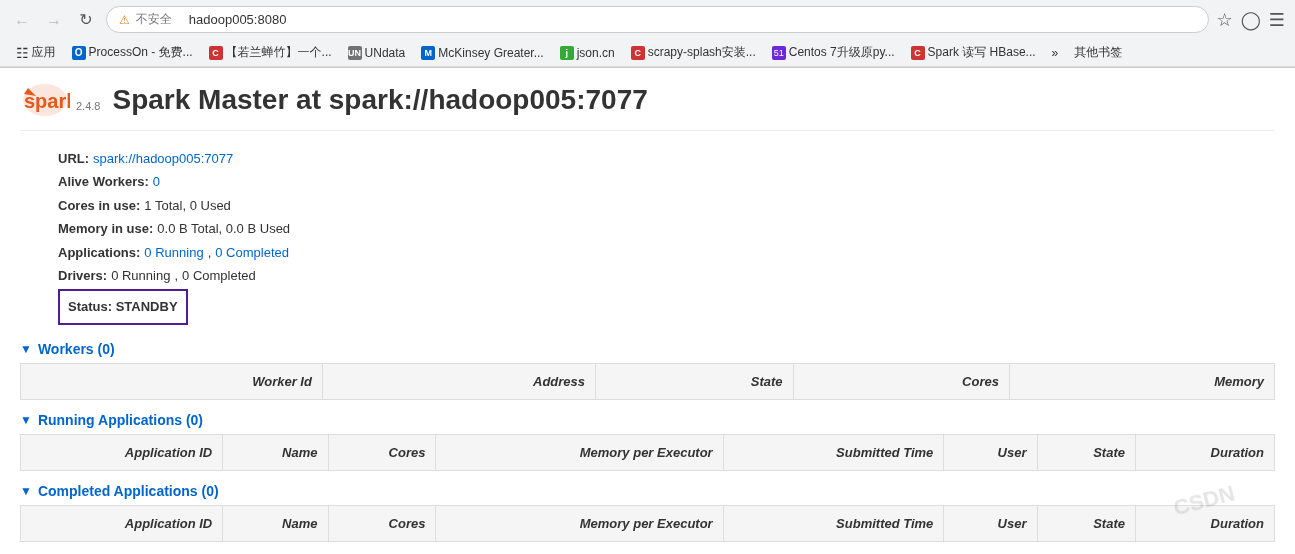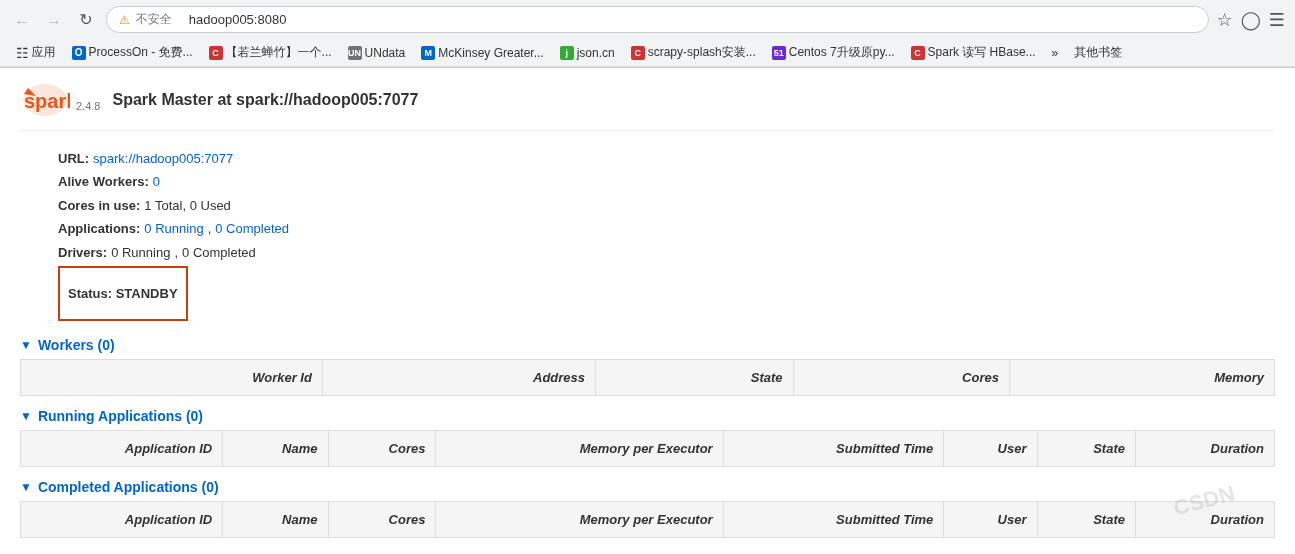--- a/index.html
+++ b/index.html
@@ -22,31 +22,31 @@
     .bookmark-item { display: flex; align-items: center; gap: 3px; padding: 2px 6px; border-radius: 3px; cursor: pointer; white-space: nowrap; color: #333; }
     .bookmark-icon { width: 14px; height: 14px; border-radius: 2px; display: inline-block; flex-shrink: 0; }
 
     
     .page-content { padding: 12px 20px; overflow: auto; }
 
     
     .page-header { display: flex; align-items: center; gap: 12px; margin-bottom: 16px; border-bottom: 1px solid #eee; padding-bottom: 10px; }
     .spark-logo { display: flex; align-items: center; gap: 6px; }
     .logo-text { font-size: 11px; color: #777; margin-top: 12px; }
-    .page-title { font-size: 16px; font-weight: bold; color: #333; }
+    .page-title { font-size: 28px; font-weight: bold; color: #333; }
 
     
     .info-section { margin-bottom: 16px; line-height: 1.8; }
     .info-row { display: flex; gap: 4px; align-items: baseline; margin-left: 38px; }
     .info-label { font-weight: bold; font-size: 13px; }
     .info-value { font-size: 13px; }
     .info-link { color: #0066cc; text-decoration: none; }
 
     
-    .status-box { display: inline-block; border: 2px solid #c2410c; padding: 14px 8px; margin-top: 2px; }
+    .status-box { display: inline-block; border: 2px solid #4c1d95; padding: 4px 8px; margin-top: 2px; }
     .status-label { font-weight: bold; }
     .status-value { font-weight: bold; color: #333; }
 
     
     .section-header { display: flex; align-items: center; gap: 6px; margin: 12px 0 6px 0; }
     .section-arrow { color: #0066cc; cursor: pointer; font-size: 12px; }
     .section-title { color: #0066cc; font-size: 14px; font-weight: bold; }
 
     
     .data-table { width: 100%; border-collapse: collapse; border: 1px solid #ccc; margin-bottom: 8px; }
@@ -97,21 +97,21 @@
     </div>
     <div class="bookmark-item">
       <span class="bookmark-icon" style="background:#33aa33; color:white; font-size:9px; display:flex;align-items:center;justify-content:center;font-weight:bold;">j</span>
       <span>json.cn</span>
     </div>
     <div class="bookmark-item">
       <span class="bookmark-icon" style="background:#cc3333; color:white; font-size:9px; display:flex;align-items:center;justify-content:center;font-weight:bold;">C</span>
       <span>scrapy-splash安装...</span>
     </div>
     <div class="bookmark-item">
-      <span class="bookmark-icon" style="background:#6d28d9; color:white; font-size:9px; display:flex;align-items:center;justify-content:center;font-weight:bold;">51</span>
+      <span class="bookmark-icon" style="background:#6d28d9; color:white; font-size:9px; display:flex;align-items:center;justify-content:center;font-weight:normal;">51</span>
       <span>Centos 7升级原py...</span>
     </div>
     <div class="bookmark-item">
       <span class="bookmark-icon" style="background:#cc3333; color:white; font-size:9px; display:flex;align-items:center;justify-content:center;font-weight:bold;">C</span>
       <span>Spark 读写 HBase...</span>
     </div>
     <div class="bookmark-item">
       <span>»</span>
     </div>
     <div class="bookmark-item">
@@ -140,20 +140,24 @@
       <span class="info-label">URL:</span>
       <a class="info-link" href="#">spark://hadoop005:7077</a>
     </div>
     <div class="info-row">
       <span class="info-label">Alive Workers:</span>
       <a class="info-link" href="#">0</a>
     </div>
     <div class="info-row">
       <span class="info-label">Cores in use:</span>
       <span class="info-value">1 Total, 0 Used</span>
+    </div>
+    <div class="info-row">
+      <span class="info-label">Memory in use:</span>
+      <span class="info-value">0.0 B Total, 0.0 B Used</span>
     </div>
     <div class="info-row">
       <span class="info-label">Applications:</span>
       <a class="info-link" href="#">0 Running</a>
       <span>,</span>
       <a class="info-link" href="#">0 Completed</a>
     </div>
     <div class="info-row">
       <span class="info-label">Drivers:</span>
       <span class="info-value">0 Running</span>

